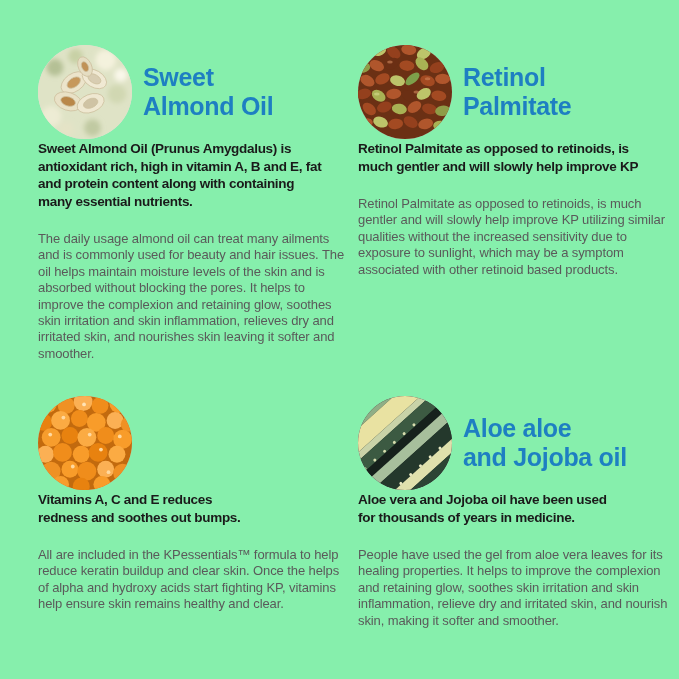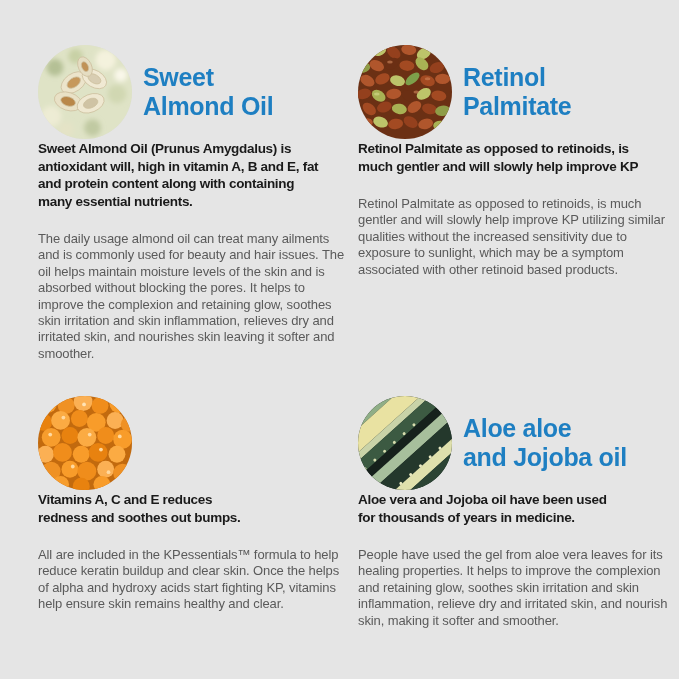--- a/index.html
+++ b/index.html
@@ -1,17 +1,17 @@
 <!DOCTYPE html>
 <html><head>
 <meta charset="utf-8">
 <style>
   html,body{margin:0;padding:0;background:#ffffff;}
   .canvas{
-    position:relative;width:679px;height:679px;background:#e5e5e5;
+    position:relative;width:679px;height:679px;background:#86efac;
     font-family:"Liberation Sans",sans-serif;overflow:hidden;
   }
   .card{position:absolute;width:312px;}
   .card-head{display:flex;align-items:center;gap:11px;height:94px;}
   .photo{
     width:94px;height:94px;border-radius:50%;overflow:hidden;flex-shrink:0;
     background:#ddd;
   }
   .photo svg{display:block;width:100%;height:100%;}
   .title{
@@ -77,21 +77,21 @@
                 <ellipse cx="50" cy="23" rx="11" ry="7" fill="#e5ddc2"></ellipse>
                 <ellipse cx="50" cy="23" rx="5.5" ry="3.4" fill="#c09257"></ellipse>
               </g>
           </g>
         </svg>
       </div>
       <h2 class="title">Sweet
 Almond Oil</h2>
     </div>
     <p class="lead">Sweet Almond Oil (Prunus Amygdalus) is
-antioxidant will, high in vitamin A, B and E, fat
+antioxidant rich, high in vitamin A, B and E, fat
 and protein content along with containing
 many essential nutrients.</p>
     <p class="bodytext">The daily usage almond oil can treat many ailments and is commonly used for beauty and hair issues. The oil helps maintain moisture levels of the skin and is absorbed without blocking the pores. It helps to improve the complexion and retaining glow, soothes skin irritation and skin inflammation, relieves dry and irritated skin, and nourishes skin leaving it softer and smoother.</p>
   </section>
 
   <section class="card" id="card-2">
     <div class="card-head">
       <div class="photo">
         <svg viewBox="0 0 100 100" aria-hidden="true">
           <rect width="100" height="100" fill="#6b3014"></rect>

